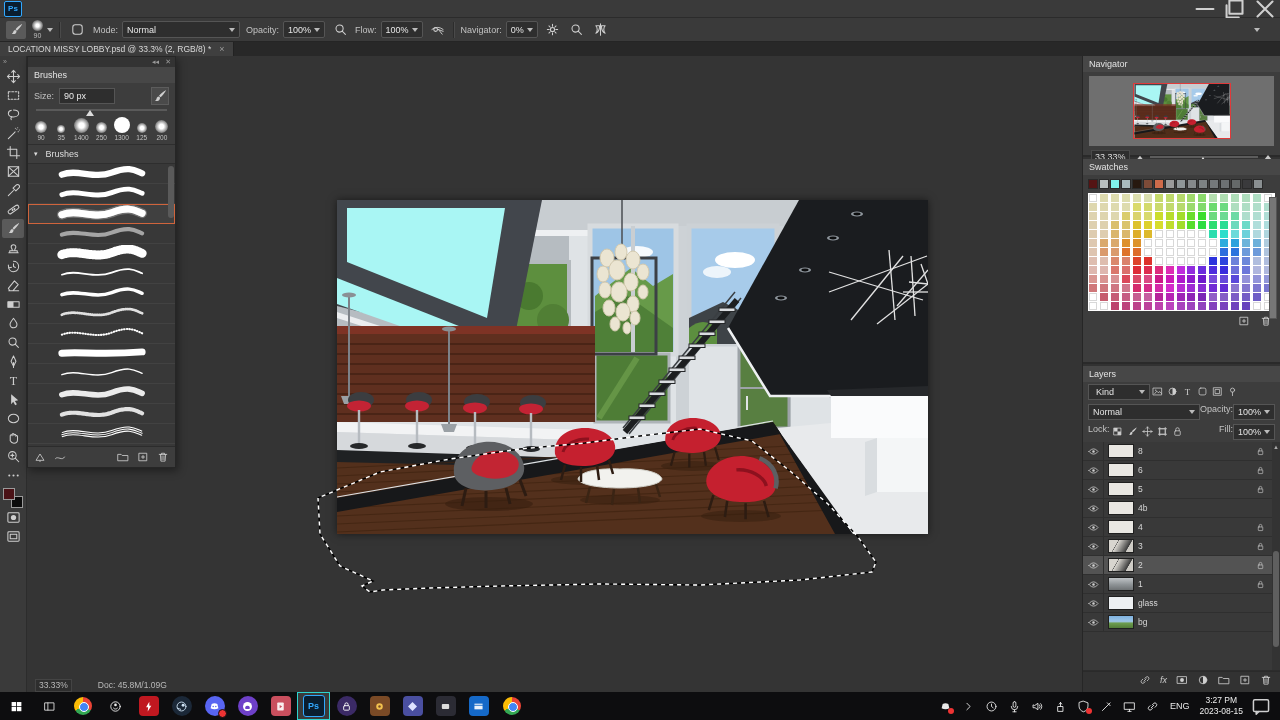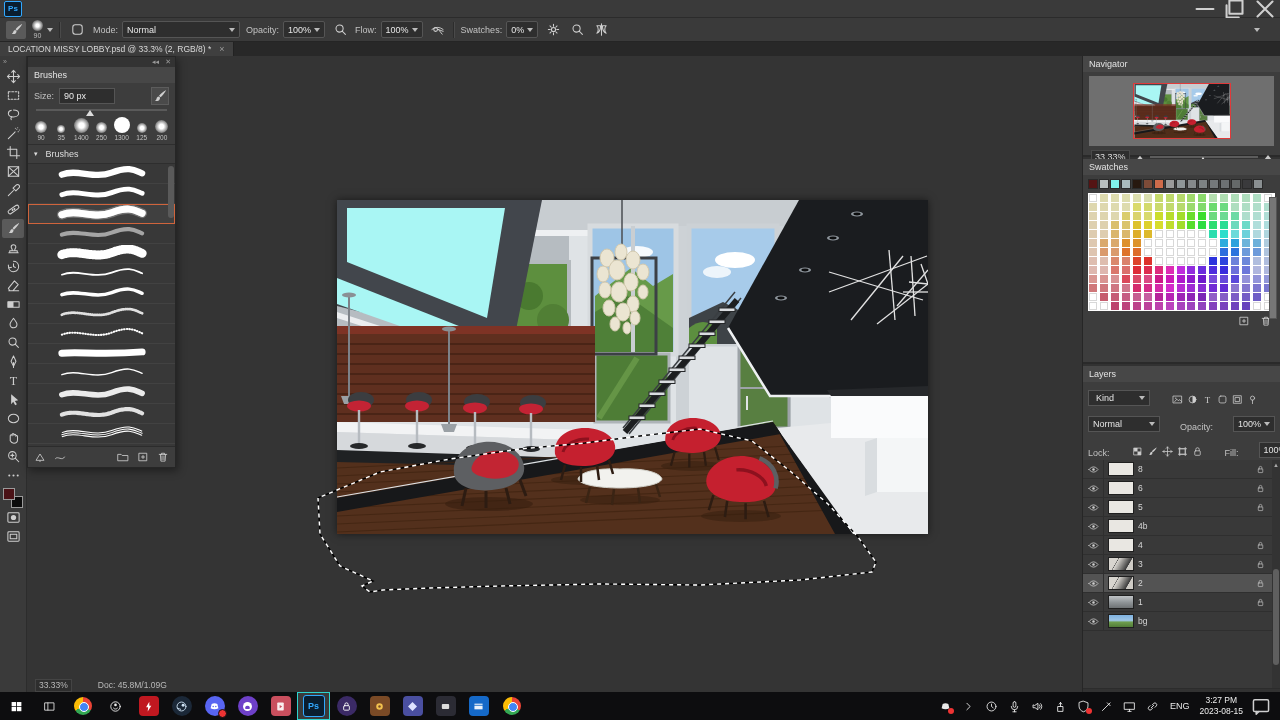--- a/index.html
+++ b/index.html
@@ -83,21 +83,21 @@
   .nav-track .slider-thumb{border-bottom-color:#e8e8e8;}
   .sw-recent{display:flex;gap:1px;padding:4px 5px 3px;}
   .sw-recent .rc{width:10px;height:10px;border:1px solid #2a2a2a;box-sizing:border-box;}
   .sw-gridwrap{position:relative;margin:1px 5px;background:#fff;padding:1px;}
   .sw-grid{display:grid;grid-template-columns:repeat(17,1fr);gap:1px;}
   .sw-grid .gc{width:8px;height:8px;}
   .sw-scroll{position:absolute;right:-2px;top:4px;width:6px;height:120px;background:#777;border:1px solid #555;}
   .sw-foot{display:flex;justify-content:flex-end;gap:10px;padding:3px 8px;}
   .sw-foot svg,.ly-foot svg{width:12px;height:12px;}
   
-  .ly-filterrow,.ly-blendrow,.ly-lockrow{display:flex;align-items:flex-end;gap:20px;padding:2px 5px;margin-top:6px;}
+  .ly-filterrow,.ly-blendrow,.ly-lockrow{display:flex;align-items:flex-start;gap:0;padding:2px 5px;}
   .ly-kind{display:flex;align-items:center;gap:3px;background:#2e2e2e;border:1px solid #555;height:14px;padding:0 4px;font-size:9px;color:#e3e3e3;}
   .ly-iconbtn{width:15px;height:14px;display:flex;align-items:center;justify-content:center;color:#c9c9c9;font-size:9px;}
   .ly-iconbtn svg{width:11px;height:11px;}
   .ly-rows{position:relative;overflow:hidden;background:#393939;}
   .ly-row{height:19px;display:flex;align-items:center;gap:4px;border-bottom:1px solid #2f2f2f;box-sizing:border-box;padding-right:14px;}
   .ly-row.selected{background:#535353;}
   .ly-eye{width:20px;height:100%;display:flex;align-items:center;justify-content:center;border-right:1px solid #2f2f2f;}
   .ly-eye svg{width:11px;height:11px;}
   .ly-thumb{width:26px;height:14px;border:1px solid #1f1f1f;box-sizing:border-box;}
   .th-sketch{background:linear-gradient(135deg,#efedе8 0%,#e9e7e2 60%,#dcdad4 100%);background-color:#e9e7e2;}
@@ -207,21 +207,21 @@
       </div>
     </div>
     <span class="tool" style="width:18px;height:18px" id="ob-airbrush">
         <svg class="icn" viewBox="0 0 16 16" fill="none" stroke="#cfcfcf" stroke-width="1.1" stroke-linecap="round" stroke-linejoin="round">
           <path d="M2 8c4-3 8-3 12 0M9 8l4 5M9 8l5 2" stroke-width="1"></path>
           <circle cx="6" cy="8" r="2"></circle>
         </svg>
       </span>
     <div class="ob-sep"></div>
     <div class="ob-group">
-      <span class="ob-label">Swatches:</span>
+      <span class="ob-label">Navigator:</span>
       <div class="ob-select">
         <span>0%</span>
         <span class="caret"></span>
       </div>
     </div>
     <span class="tool" style="width:18px;height:18px" id="ob-gear">
         <svg class="icn" viewBox="0 0 16 16" fill="none" stroke="#cfcfcf" stroke-width="1.1" stroke-linecap="round" stroke-linejoin="round">
           <circle cx="8" cy="8" r="2.2"></circle>
           <path d="M8 2.5v2M8 11.5v2M2.5 8h2M11.5 8h2M4.2 4.2l1.4 1.4M10.4 10.4l1.4 1.4M11.8 4.2l-1.4 1.4M5.6 10.4l-1.4 1.4"></path>
         </svg>
@@ -1134,20 +1134,31 @@
                 </svg>
               </span>
             </div>
             <div class="ly-row">
               <span class="ly-eye">
                 <svg class="icn" viewBox="0 0 16 16" fill="none" stroke="#cfcfcf" stroke-width="1.1" stroke-linecap="round" stroke-linejoin="round">
                   <path d="M1.5 8s2.5-3.8 6.5-3.8S14.5 8 14.5 8 12 11.8 8 11.8 1.5 8 1.5 8z"></path>
                   <circle cx="8" cy="8" r="1.8" fill="#cfcfcf" stroke="none"></circle>
                 </svg>
               </span>
+              <span class="ly-thumb th-plain"></span>
+              <span class="ly-name">glass</span>
+              <span class="ly-lock"></span>
+            </div>
+            <div class="ly-row">
+              <span class="ly-eye">
+                <svg class="icn" viewBox="0 0 16 16" fill="none" stroke="#cfcfcf" stroke-width="1.1" stroke-linecap="round" stroke-linejoin="round">
+                  <path d="M1.5 8s2.5-3.8 6.5-3.8S14.5 8 14.5 8 12 11.8 8 11.8 1.5 8 1.5 8z"></path>
+                  <circle cx="8" cy="8" r="1.8" fill="#cfcfcf" stroke="none"></circle>
+                </svg>
+              </span>
               <span class="ly-thumb th-bg"></span>
               <span class="ly-name">bg</span>
               <span class="ly-lock"></span>
             </div>
             <div class="ly-scroll">
             <span class="uparrow">▲</span>
             <span class="thumbv"></span>
           </div>
         </div>
         <div class="ly-foot" id="ly-foot">

